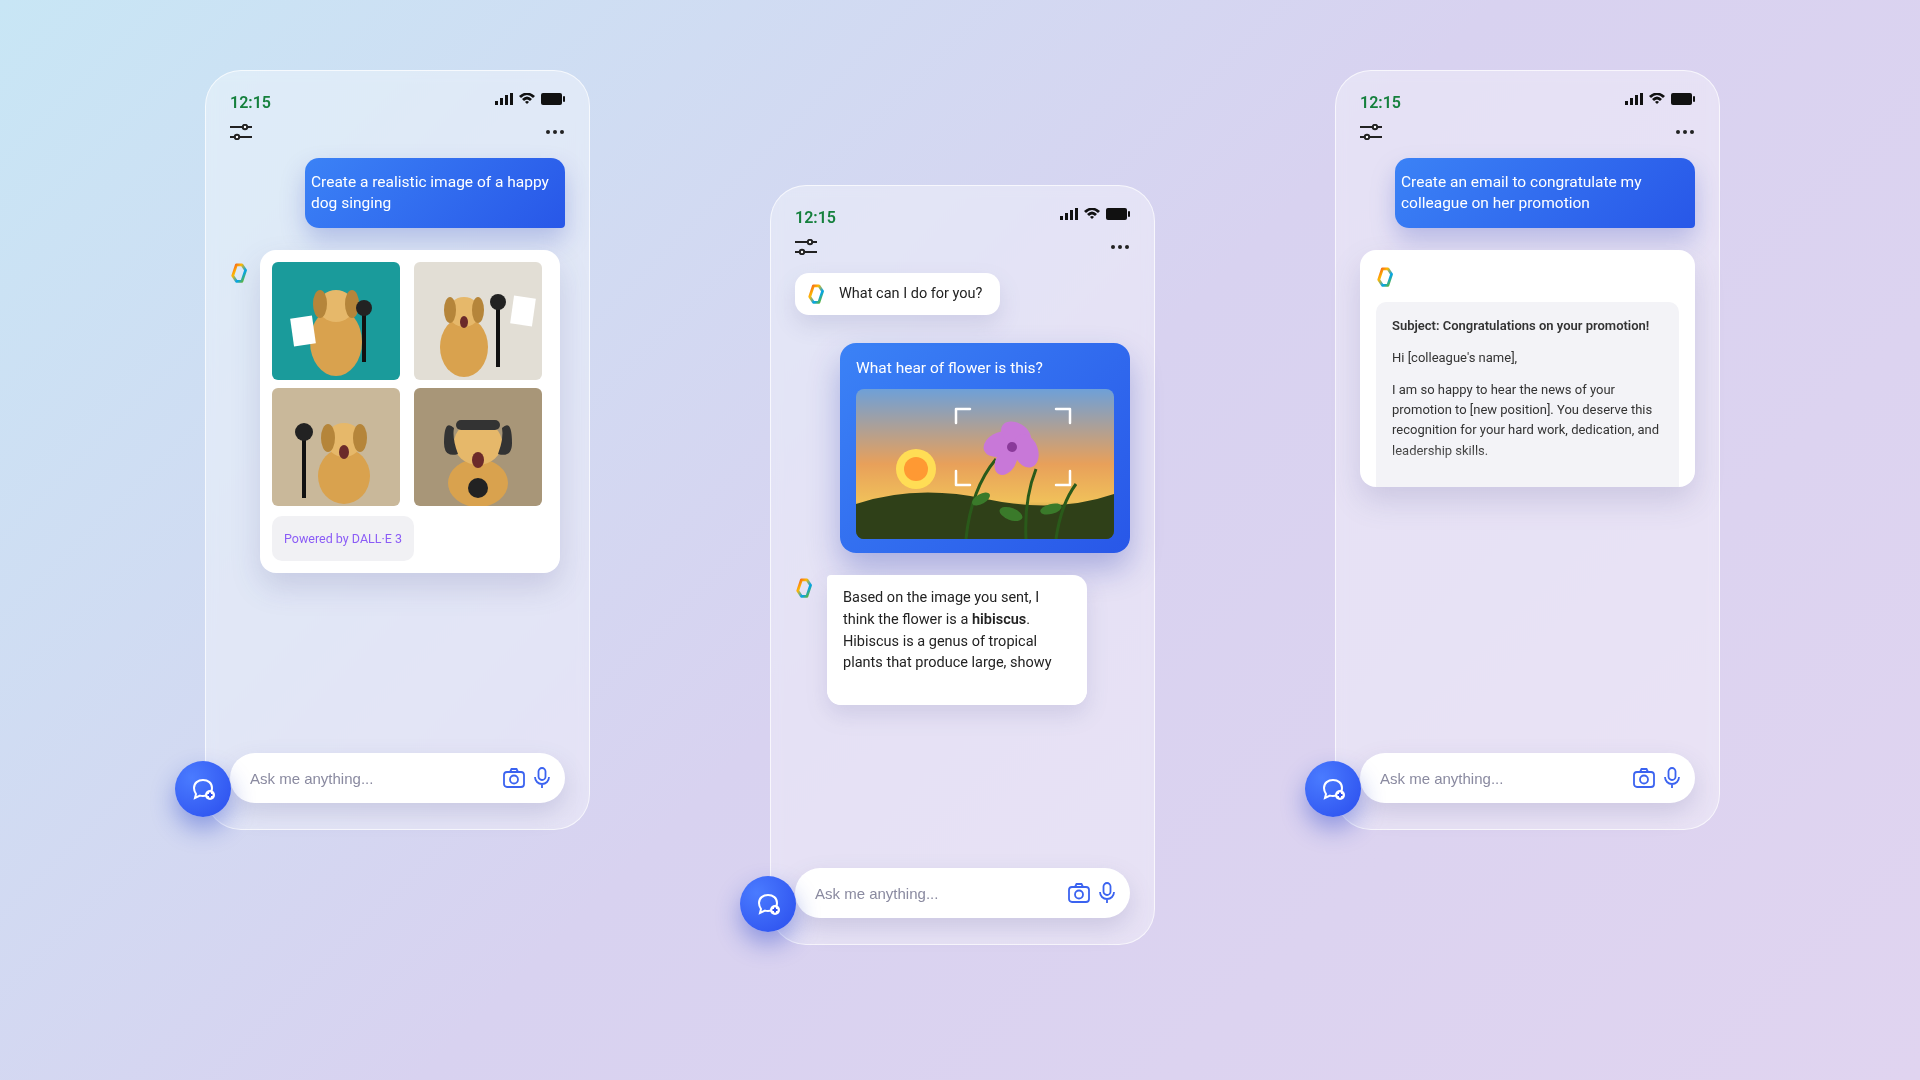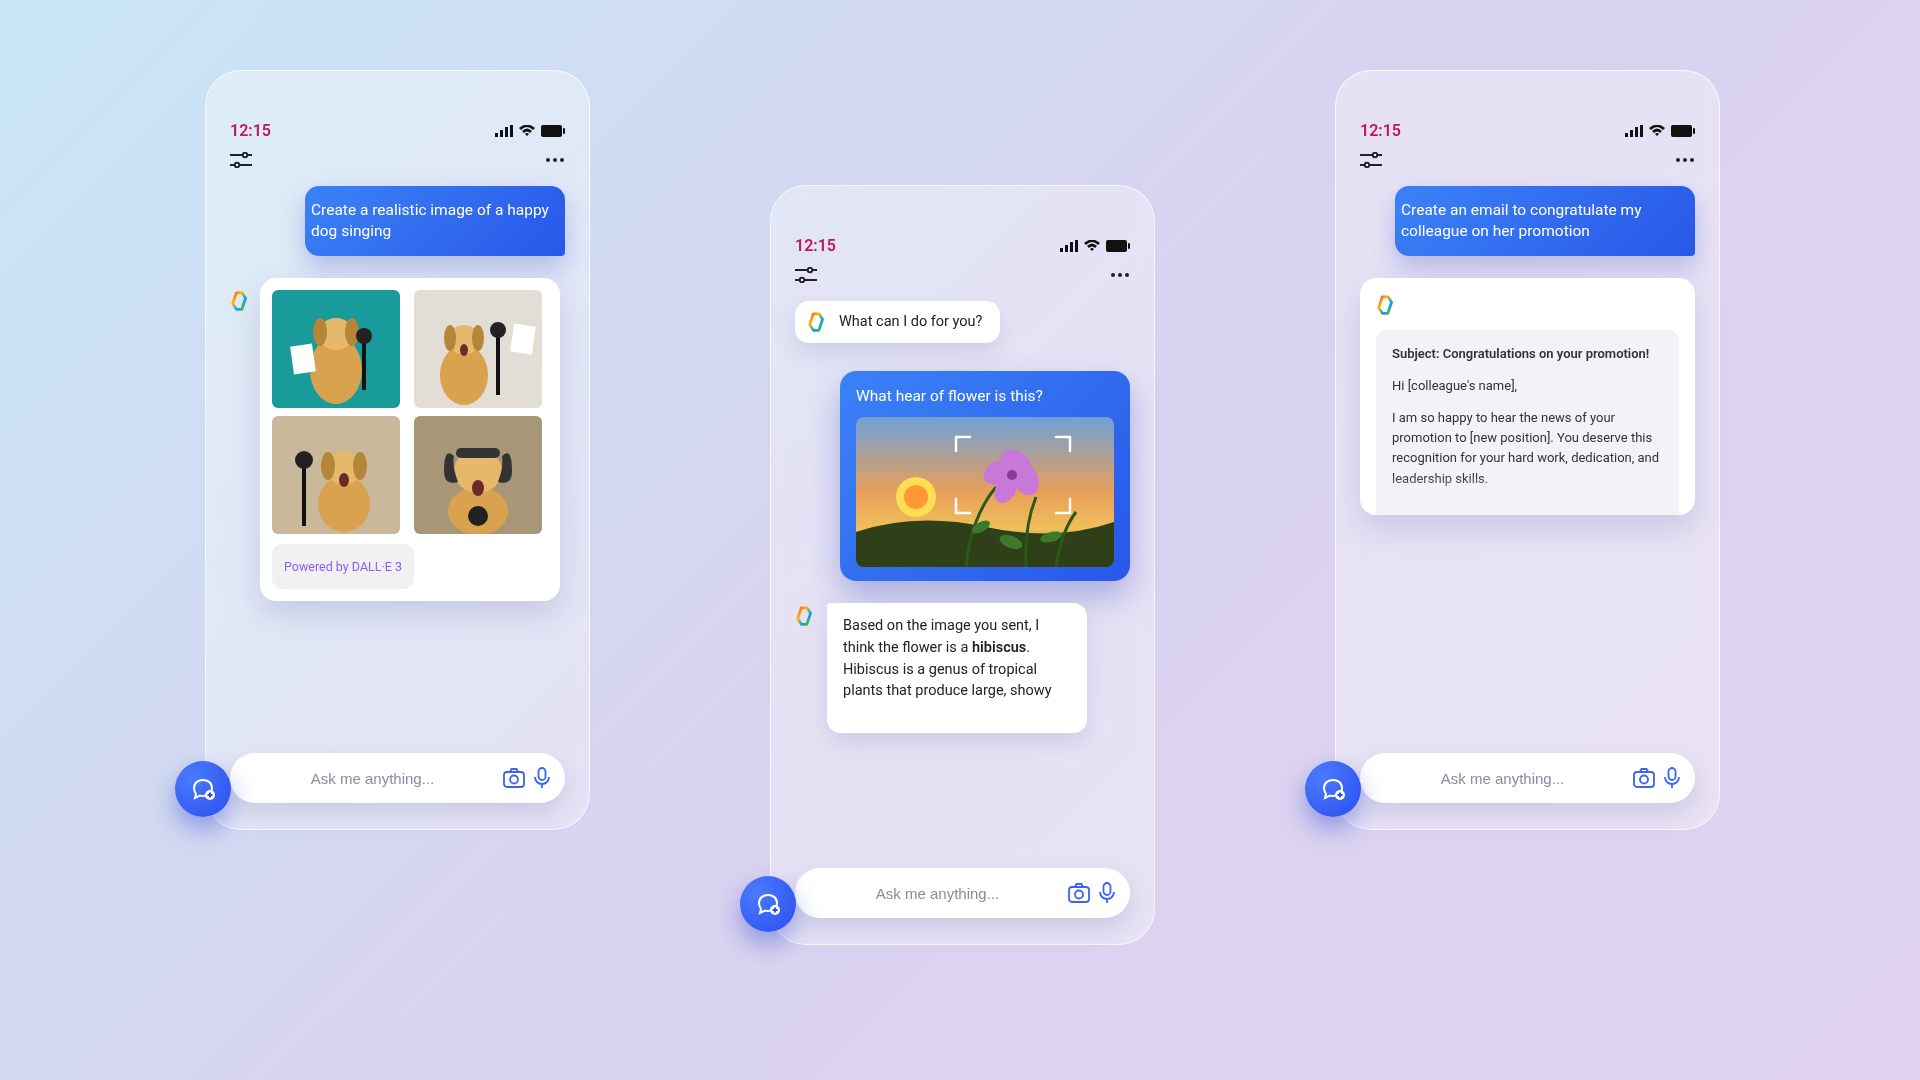--- a/index.html
+++ b/index.html
@@ -21,22 +21,22 @@
     border-radius: 36px;
     border: 1.5px solid rgba(255,255,255,0.7);
     backdrop-filter: blur(6px);
     padding: 22px 24px 26px;
   }
   .phone.p1 { left: 205px; top: 70px; height: 760px; }
   .phone.p2 { left: 770px; top: 185px; height: 760px; }
   .phone.p3 { left: 1335px; top: 70px; height: 760px; }
 
   .status-row {
-    display: flex; justify-content: space-between; align-items: center;
-    font-size: 16px; font-weight: 600; color: #be185d; margin-bottom: 12px; margin-top: 28px;
+    display: flex; justify-content: space-between; align-items: flex-start;
+    font-size: 16px; font-weight: 600; color: #15803d; margin-bottom: 12px;
   }
   .status-icons { display: flex; gap: 6px; align-items: center; }
   .status-icons svg { display: block; }
 
   .nav-row {
     display: flex; justify-content: space-between; align-items: center;
     margin-bottom: 18px;
   }
   .nav-row svg { display: block; }
 
@@ -169,21 +169,20 @@
     border-radius: 999px;
     height: 50px;
     display: flex; align-items: center;
     padding: 0 14px 0 20px;
     box-shadow: 0 10px 24px rgba(80,80,140,0.18);
     gap: 8px;
   }
   .pill input {
     flex: 1; border: none; outline: none; font-size: 15px; color: #8b5cf6;
     background: transparent;
-    text-align: center;
   }
   .pill input::placeholder { color: #8a8aa0; }
   .pill .icn { color: #3b63f0; display: flex; }
 
   .hibiscus { font-weight: 600; }
   .fadeout {
     position: absolute; left:0; right:0; bottom:0; height: 34px;
     background: linear-gradient(to bottom, rgba(255,255,255,0), #fff);
     border-radius: 0 0 14px 14px;
   }

